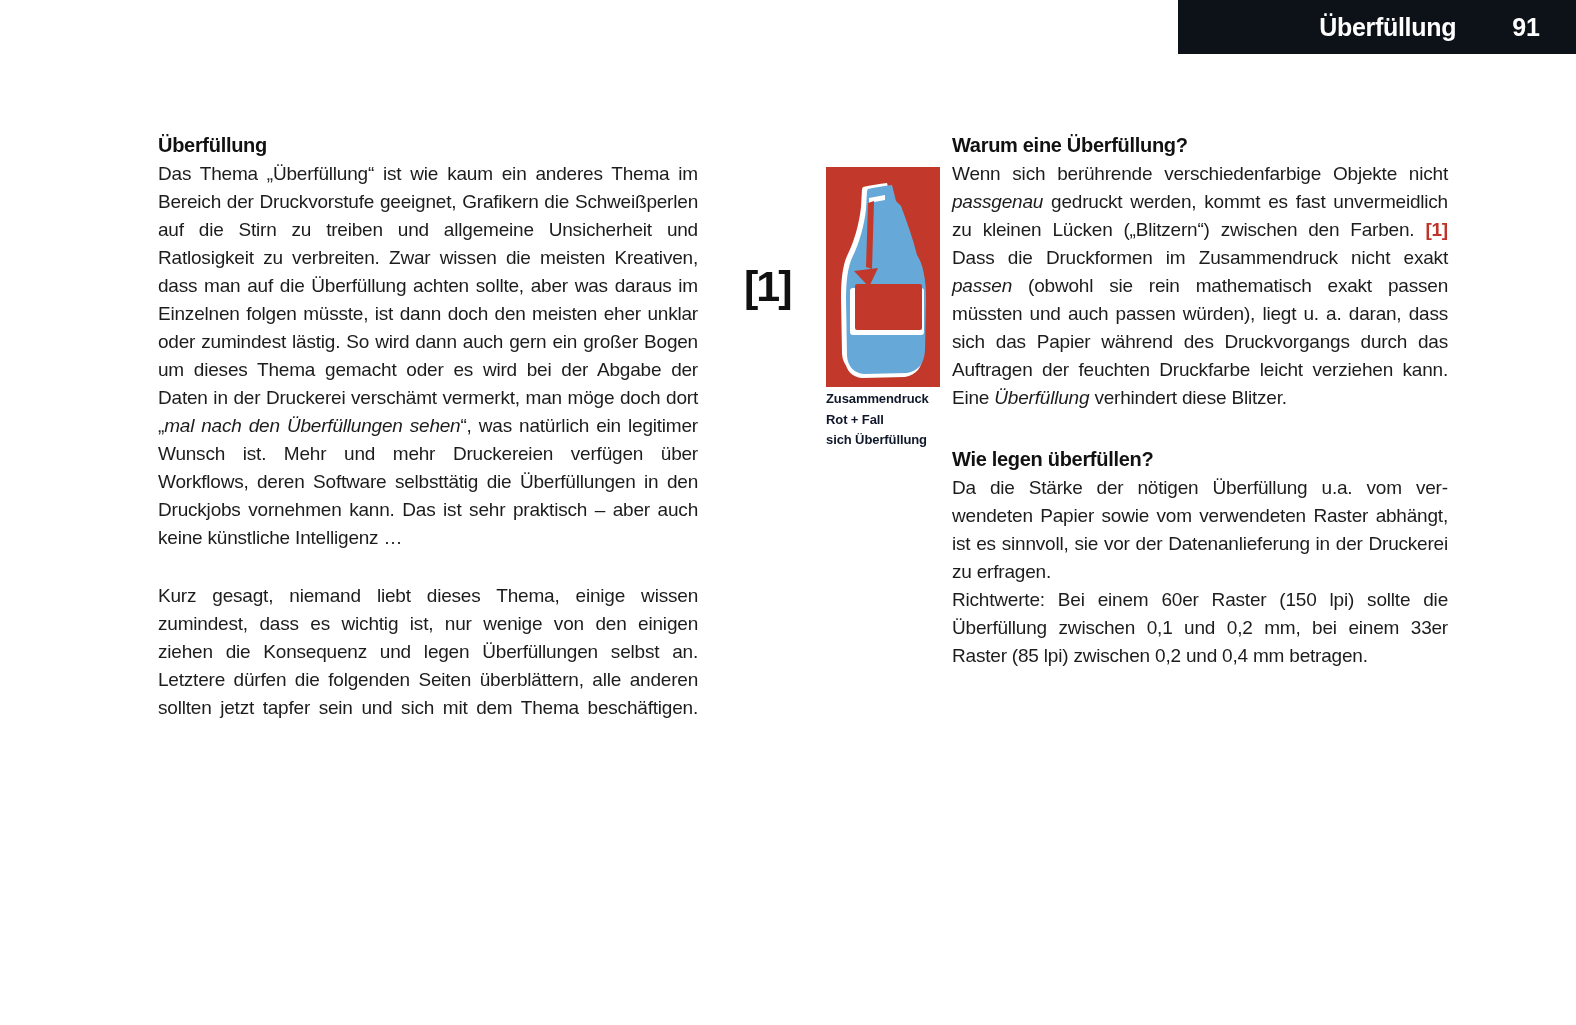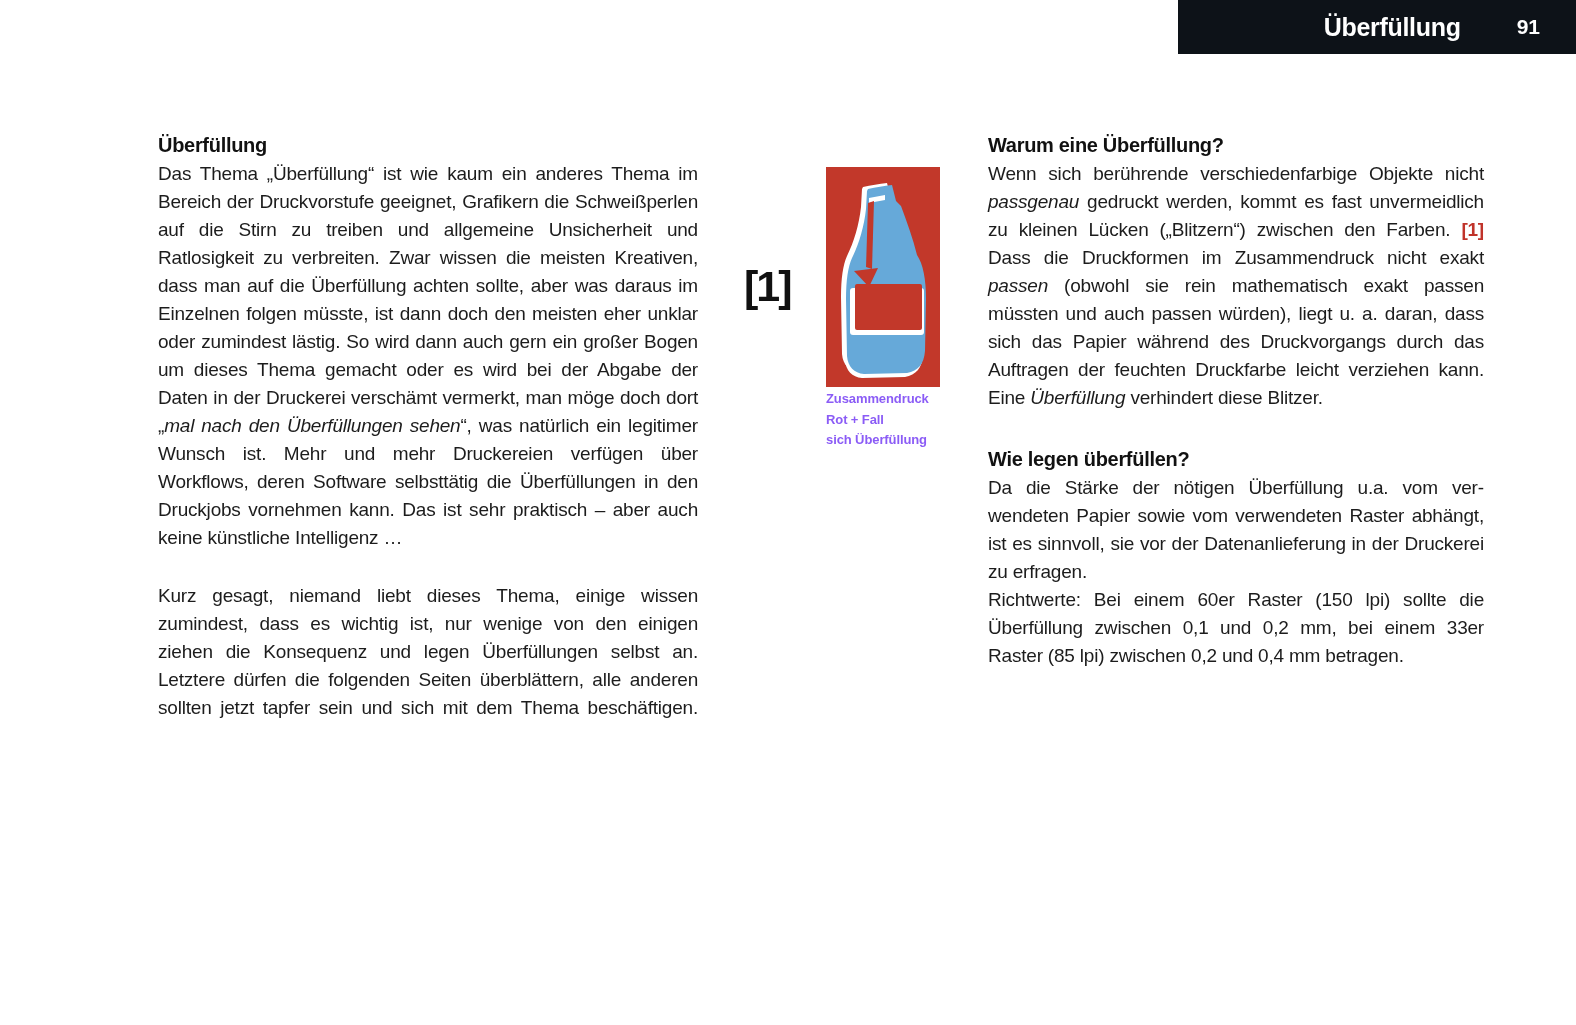--- a/index.html
+++ b/index.html
@@ -24,29 +24,29 @@
     align-items: center;
     justify-content: flex-end;
   }
   .header-title {
     font-size: 25px;
     font-weight: bold;
     letter-spacing: -0.3px;
     margin-right: 56px;
   }
   .header-page {
-    font-size: 21px;
+    font-size: 25px;
     font-weight: bold;
     margin-right: 36px;
   }
 
   
   .col { position: absolute; top: 130px; }
   .col-left  { left: 158px; width: 540px; }
-  .col-right { left: 988px; width: 496px; }
+  .col-right { left: 952px; width: 496px; }
 
   .col-heading {
     font-size: 20px;
     font-weight: bold;
     line-height: 30px;
     letter-spacing: -0.3px;
     color: #111111;
   }
   .body-text {
     font-size: 19px;
@@ -76,21 +76,21 @@
     left: 826px; top: 167px;
     width: 114px; height: 220px;
   }
   .figure-caption {
     position: absolute;
     left: 826px; top: 389px;
     font-size: 13px;
     font-weight: bold;
     line-height: 20.5px;
     letter-spacing: -0.1px;
-    color: #8b5cf6;
+    color: #0f172a;
   }
 
   .fill-red   { fill: var(--figure-red, #c2382a); }
   .fill-blue  { fill: var(--figure-blue, #66a9d9); }
   .fill-white { fill: var(--gap-white, #ffffff); }
 </style>
 </head>
 <body>
 
 <div id="page">

